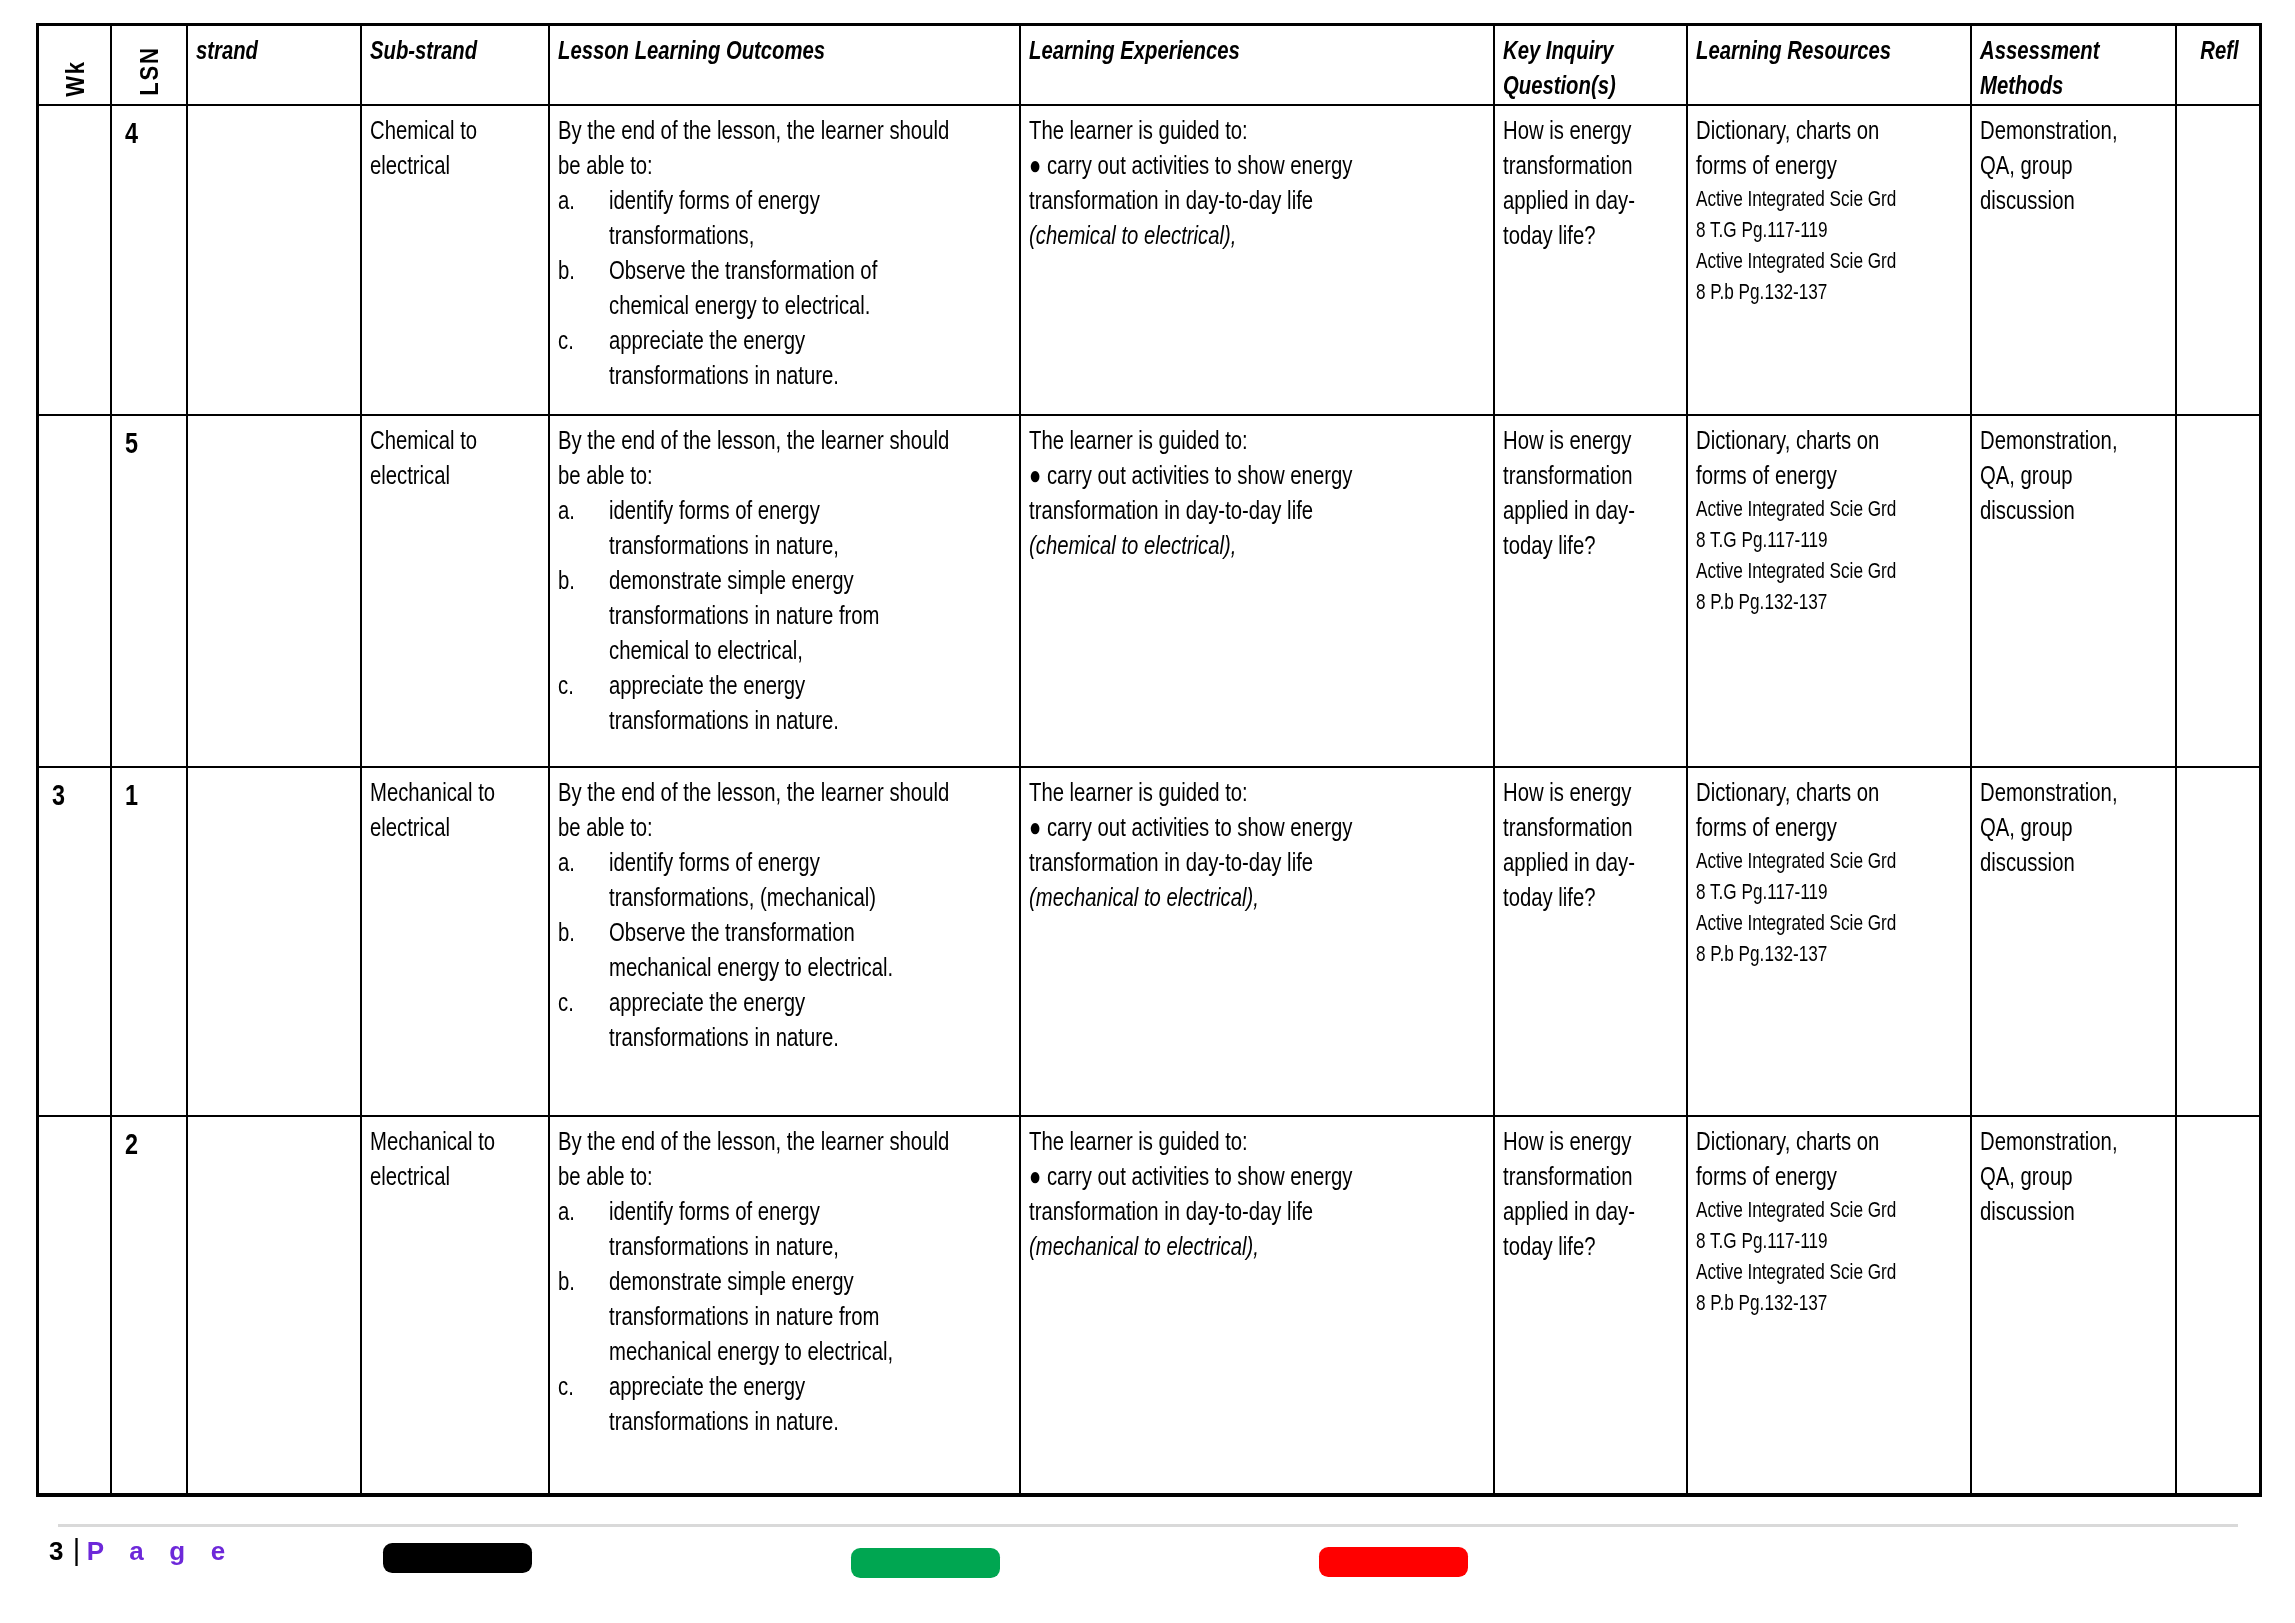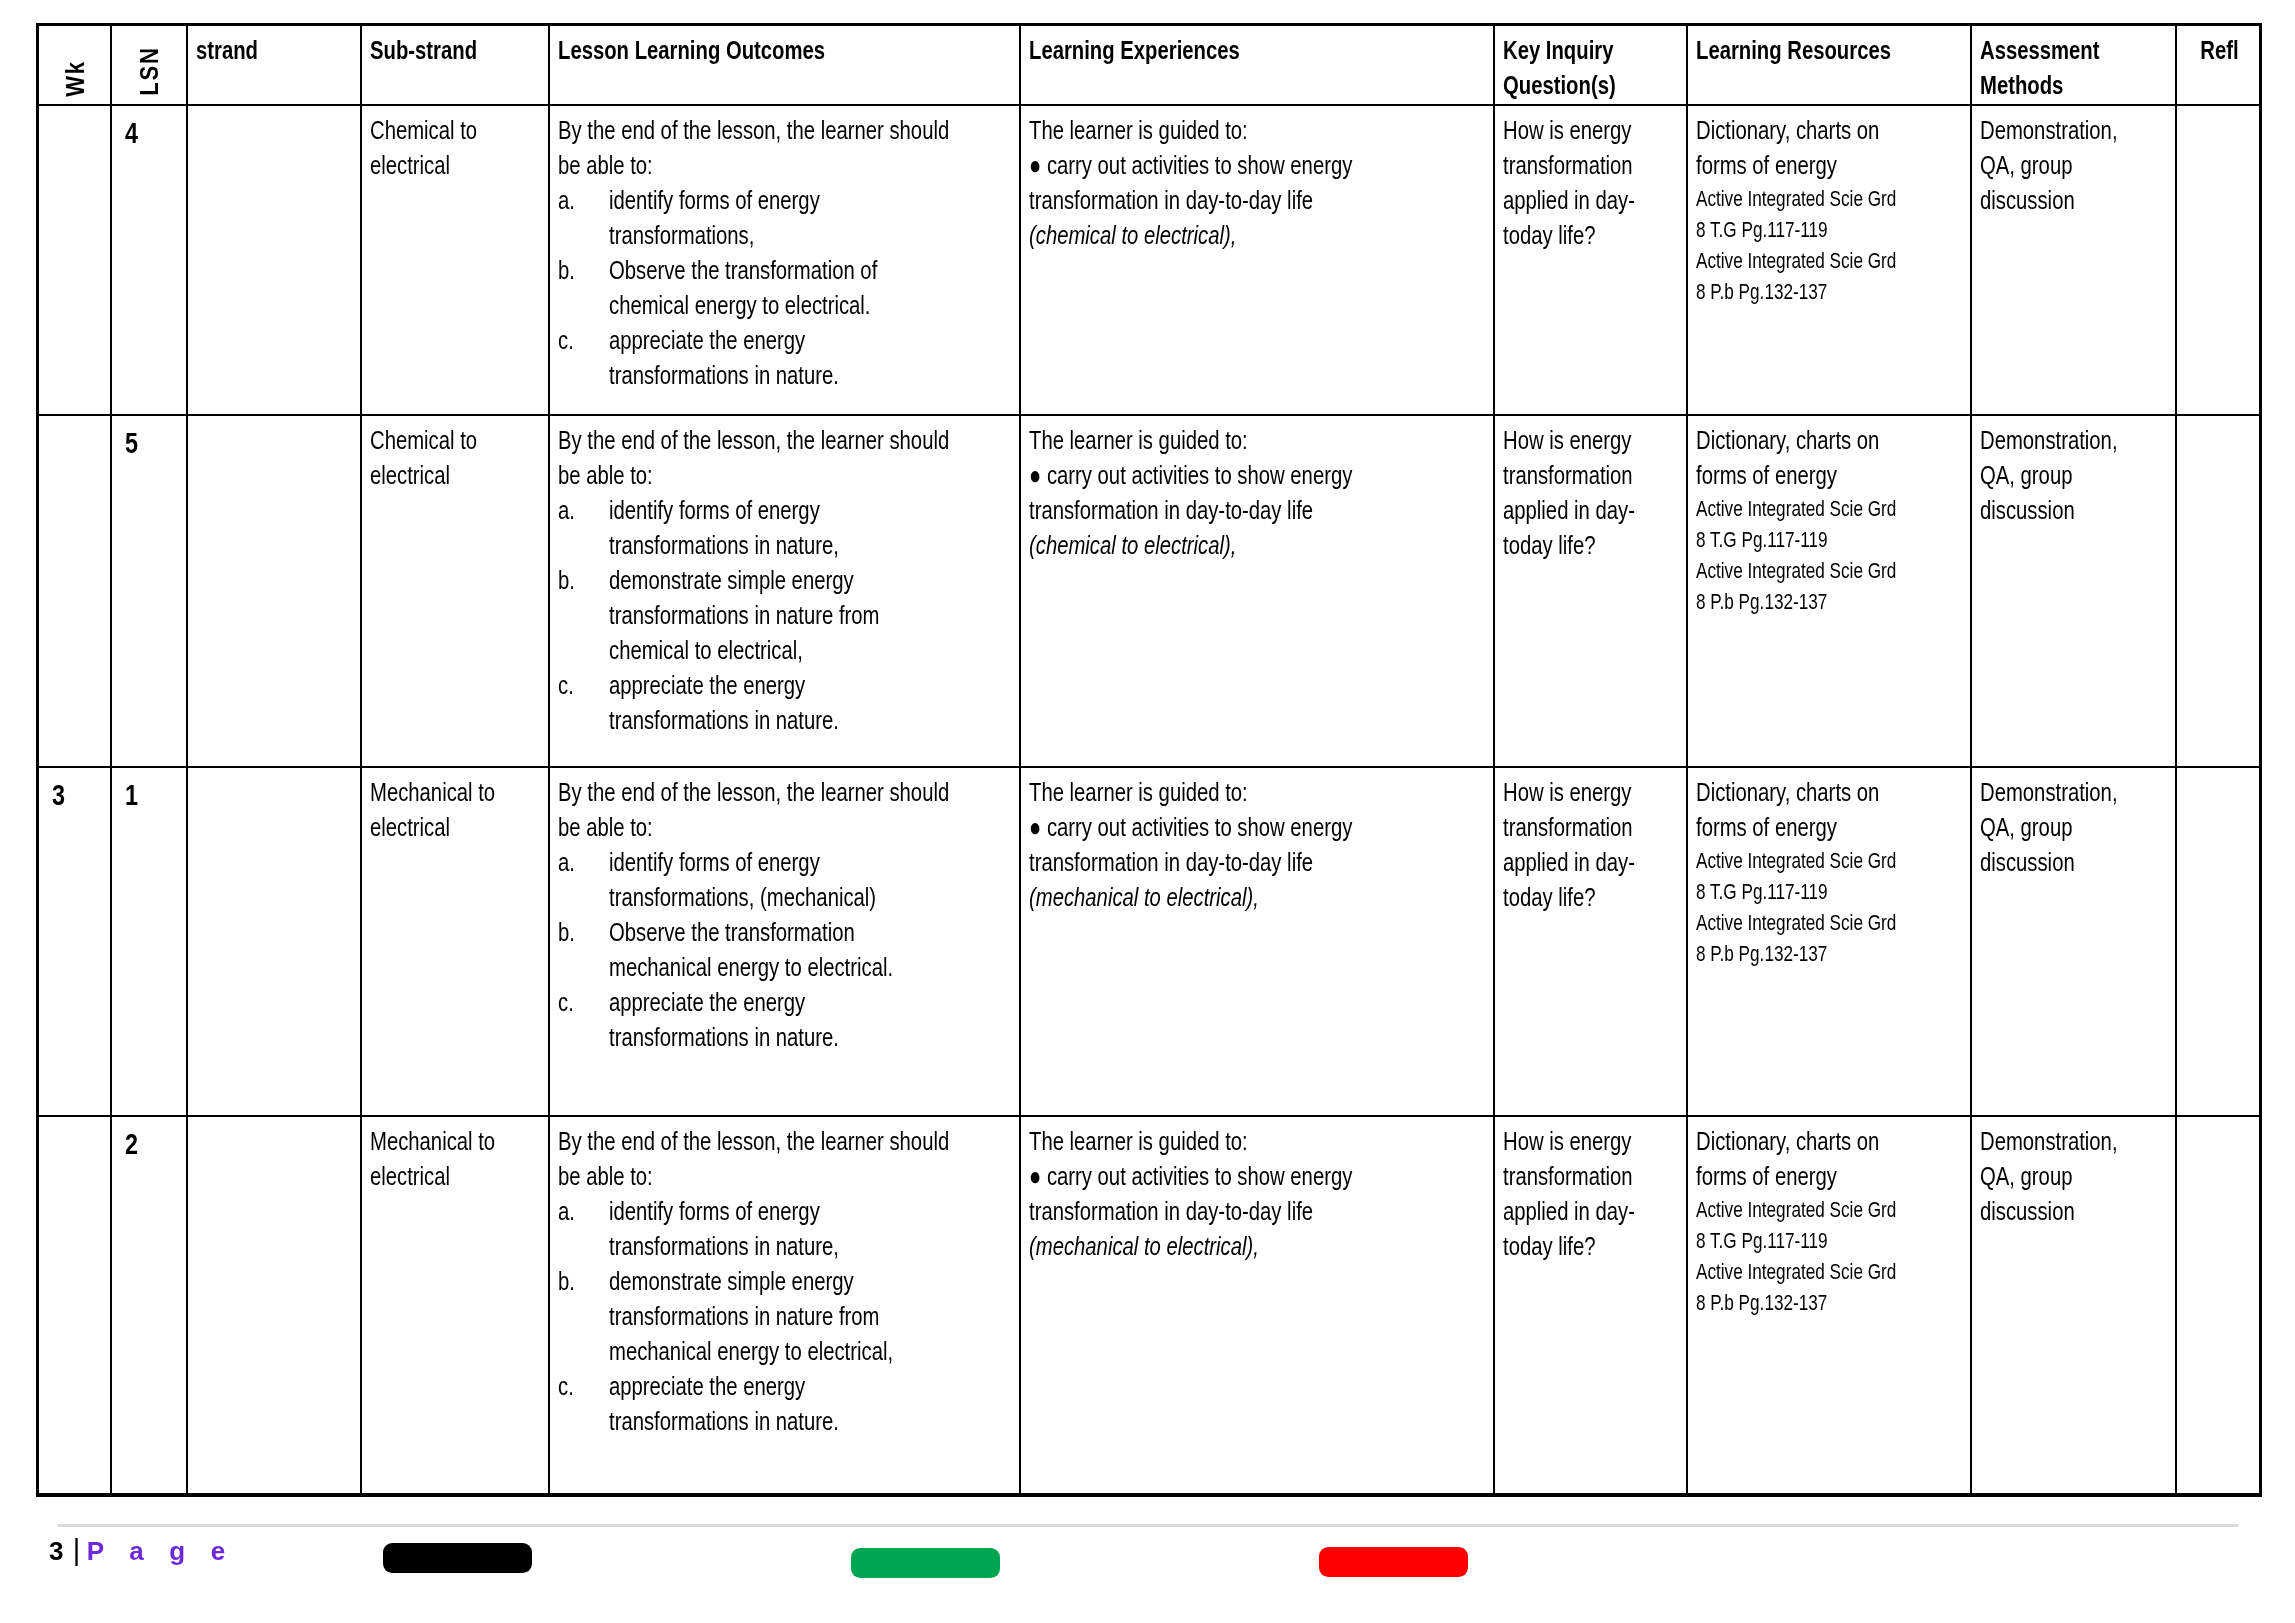--- a/index.html
+++ b/index.html
@@ -16,21 +16,21 @@
   .cell{border-right:2px solid #000;border-bottom:2px solid #000;
         padding:6.5px 5.2px 0 7.9px;box-sizing:border-box;overflow:hidden;
         font-size:26px;line-height:35px;}
   .tbl>div:nth-child(10n){border-right:none;text-align:center;}
   .tbl>div:nth-last-child(-n+10){border-bottom:none;}
 
   
   .cx{display:block;transform:scaleX(0.78);transform-origin:0 0;width:128%;
       white-space:pre-line;margin:0;}
 
-  .hdr{font-weight:bold;}
+  .hdr{font-weight:bold;font-style:italic;}
   .vhdr{display:flex;align-items:flex-end;justify-content:center;padding:0 0 3.9px 0;}
   .vhdr span{writing-mode:vertical-rl;transform:rotate(180deg) scaleY(0.85);
              font-weight:bold;font-size:26px;letter-spacing:2px;line-height:1;}
 
   .num{font-weight:bold;font-size:30px;padding-top:9.2px;padding-left:13px;}
 
   .olist{margin-top:0;}
   .oitem{display:grid;grid-template-columns:51px 1fr;}
   .exp-italic{font-style:italic;}
   .res-refs{font-size:22px;line-height:31px;}

